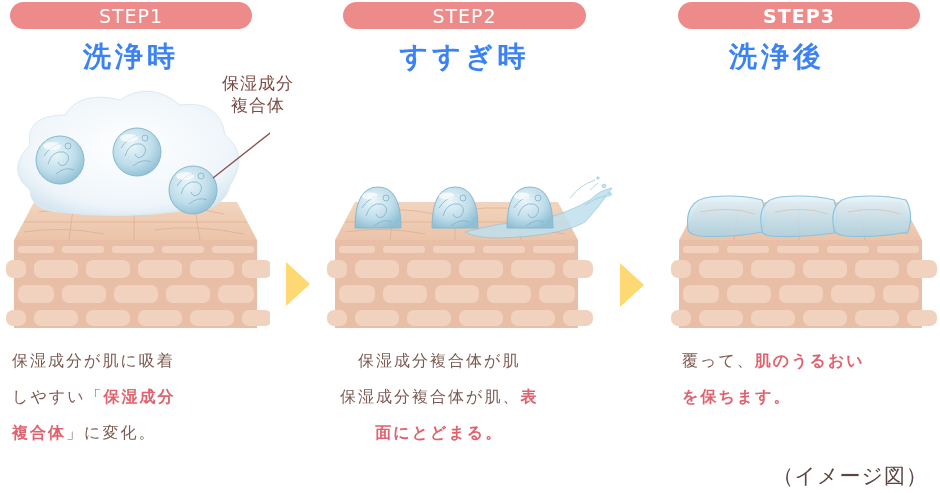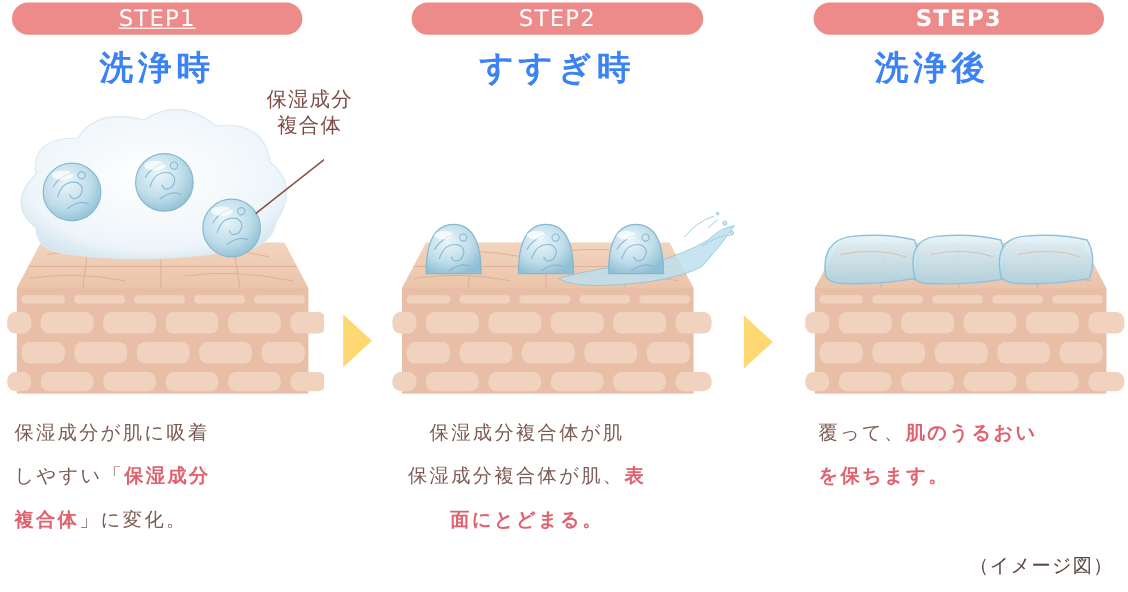--- a/index.html
+++ b/index.html
@@ -14,21 +14,21 @@
   .desc { position: absolute; top: 343px; color: #7B5A52; font-size: 16px;
           line-height: 36px; letter-spacing: 2px; white-space: nowrap; }
   .desc .hl { color: #E0626E; font-weight: bold; }
   .arrow { position: absolute; width: 0; height: 0;
            border-top: 22px solid transparent; border-bottom: 22px solid transparent;
            border-left: 24px solid #FDD873; }
   .illus { position: absolute; }
   .callout { position: absolute; left: 222px; top: 72px; color: #7B4A44;
              font-size: 17px; line-height: 22px; text-align: center; letter-spacing: 1px; }
   .caption { position: absolute; right: 12px; top: 462px; color: #5A4540;
-             font-size: 16px; letter-spacing: 1px; }
+             font-size: 21px; letter-spacing: 1px; }
 </style>
 </head>
 <body>
 
 <svg width="0" height="0" style="position:absolute">
   <defs>
     <linearGradient id="skinTop" x1="0" y1="0" x2="0" y2="1">
       <stop offset="0" stop-color="#F2D4BE"></stop>
       <stop offset="1" stop-color="#EBC4AA"></stop>
     </linearGradient>
@@ -98,21 +98,21 @@
     </g>
     <g id="swirl" fill="none" stroke="#7FB2CA" stroke-width="1" opacity="0.8">
       <path d="M-12 4 Q-8 -10 4 -8 Q12 -4 6 4 Q0 8 -2 2"></path>
       <path d="M-4 14 Q6 6 14 10"></path>
       <circle cx="8" cy="-14" r="3"></circle>
       <path d="M-16 -4 Q-10 -14 0 -16"></path>
     </g>
   </defs>
 </svg>
 
-<div class="pill" style="left:10px;width:242px;text-decoration:underline;">STEP1</div>
+<div class="pill" style="left:10px;width:242px;">STEP1</div>
 <div class="title" style="left:10px;width:242px;">洗浄時</div>
 
 <svg class="illus" style="left:0;top:80px;" width="270" height="252" viewBox="0 80 270 252">
   <g transform="translate(14,202)">
     <use href="#skinTopFace"></use>
     <g transform="translate(0,38)">
         <use href="#brickFront"></use>
       </g>
   </g>
   <g>

